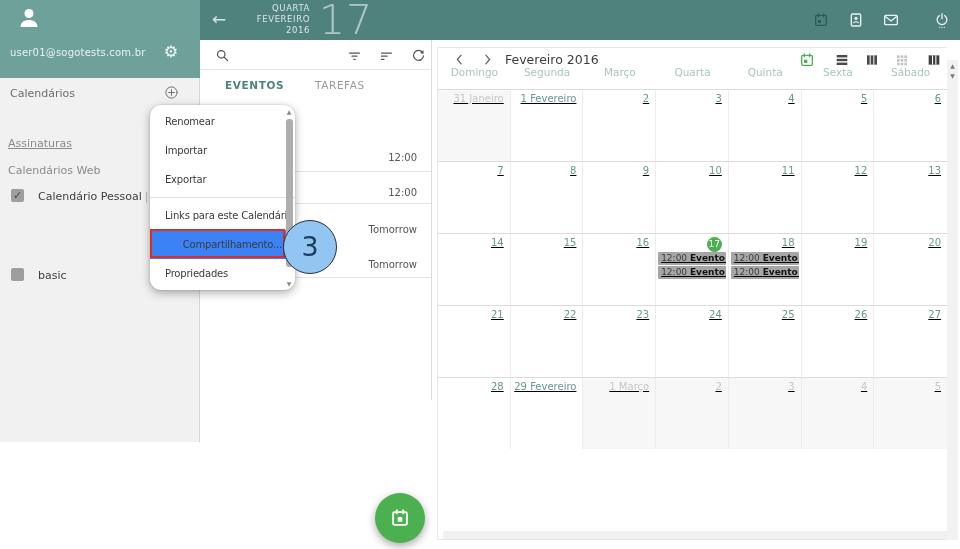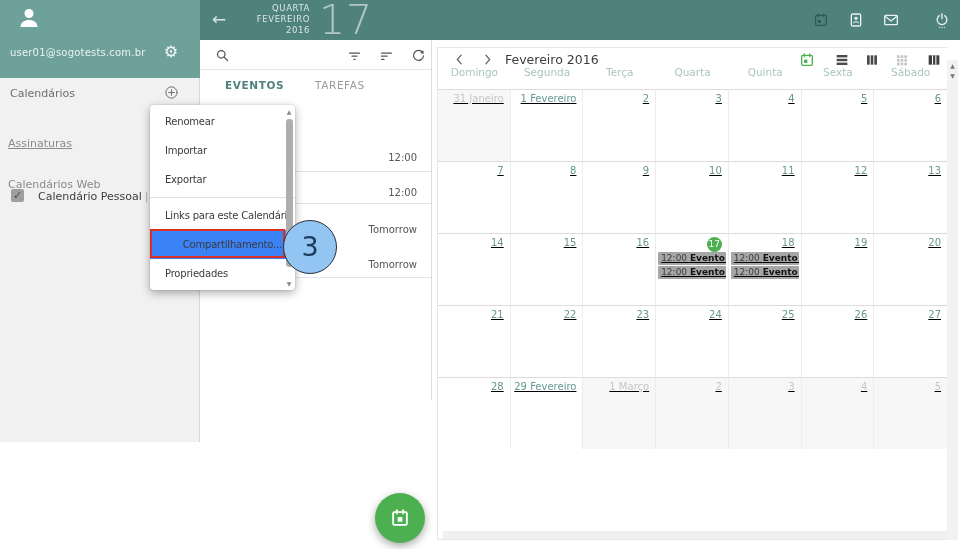--- a/index.html
+++ b/index.html
@@ -56,21 +56,21 @@
   #tab-tasks { left:115px; color:#9a9a9a; }
   .list-time { position:absolute; right:14px; height:14px; font-size:10px; color:#555; }
   .list-divider { position:absolute; left:0; width:100%; height:1px; background:#e4e4e4; }
 
   
   #fab { position:absolute; left:175px; top:453px; width:50px; height:50px; border-radius:50%;
     background:var(--green); box-shadow:0 3px 8px rgba(0,0,0,.35); cursor:pointer; z-index:10; }
   #fab .fic { position:absolute; left:14px; top:14px; width:22px; height:22px; color:#fff; }
 
   
-  #menu { left:150px; top:105px; width:145px; height:185px; background:#fff; border-radius:4px;
+  #menu { left:150px; top:105px; width:145px; height:185px; background:#fff; border-radius:11px;
     box-shadow:0 3px 10px rgba(0,0,0,.32), 0 0 2px rgba(0,0,0,.18); z-index:50; padding-top:2px; }
   .menu-item { height:29px; line-height:29px; padding-left:15px; padding-right:13px;
     font-size:10px; letter-spacing:-.2px; color:#3b3b3b; white-space:nowrap; overflow:hidden; cursor:pointer; }
   .menu-item:nth-child(1),.menu-item:nth-child(2),.menu-item:nth-child(3){ height:29px; }
   .menu-item.highlighted { background:#3b82f6;text-align:right; }
   .menu-divider { height:1px; background:#e0e0e0; margin:3px 0; }
   #menu-scrollbar { position:absolute; right:1px; top:2px; width:10px; height:181px; }
   #menu-scrollbar .arr { position:absolute; left:1px; width:8px; font-size:6px; color:#888; text-align:center; cursor:pointer; }
   #menu-scrollbar .thumb { position:absolute; left:2px; top:12px; width:7px; height:148px;
     background:#aeaeae; border-radius:3px; cursor:pointer; }
@@ -183,21 +183,25 @@
         <circle cx="12" cy="12" r="9" stroke-width="1.6"></circle>
         <line x1="12" y1="7.5" x2="12" y2="16.5" stroke-width="1.6"></line>
         <line x1="7.5" y1="12" x2="16.5" y2="12" stroke-width="1.6"></line>
       </svg>
     </span>
   <div class="cal-row" style="top:109px;">
     <span class="checkbox">✓</span>
     <span class="lbl"><span>Calendário Pessoal</span><span class="pipe">|</span><span class="cnt">1</span></span>
   </div>
   <span class="side-subheader" style="top:59px;text-decoration:underline;">Assinaturas</span>
-  <span class="side-subheader" style="top:100px;">Calendários Web</span>
+  <span class="side-subheader" style="top:86px;">Calendários Web</span>
+  <div class="cal-row" style="top: 188px; margin-top: 0px;">
+    <span class="checkbox"></span>
+    <span class="lbl">basic</span>
+  </div>
 </div>
 
 <div id="middle" class="abs">
   <div class="search-row">
     <span id="icon-search" class="sicon">
         <svg viewBox="0 0 24 24" width="100%" height="100%" fill="none" stroke="currentColor" stroke-width="2" stroke-linecap="round">
           <circle cx="10" cy="10" r="6"></circle>
           <line x1="14.6" y1="14.6" x2="20" y2="20"></line>
         </svg>
       </span>
@@ -320,21 +324,21 @@
           <svg viewBox="0 0 24 24" width="100%" height="100%" fill="currentColor">
             <rect x="4" y="5" width="16" height="14"></rect>
             <rect x="9" y="5" width="1.6" height="14" fill="#fff"></rect>
             <rect x="14" y="5" width="1.6" height="14" fill="#fff"></rect>
           </svg>
         </span>
     </div>
     <div id="day-names">
         <span>Domingo</span>
         <span>Segunda</span>
-        <span>Terça</span>
+        <span>Março</span>
         <span>Quarta</span>
         <span>Quinta</span>
         <span>Sexta</span>
         <span>Sábado</span>
       </div>
     <div id="cal-grid">
         <div class="day-cell out">
           <div class="date-line">31 Janeiro</div>
         </div>
         <div class="day-cell">

